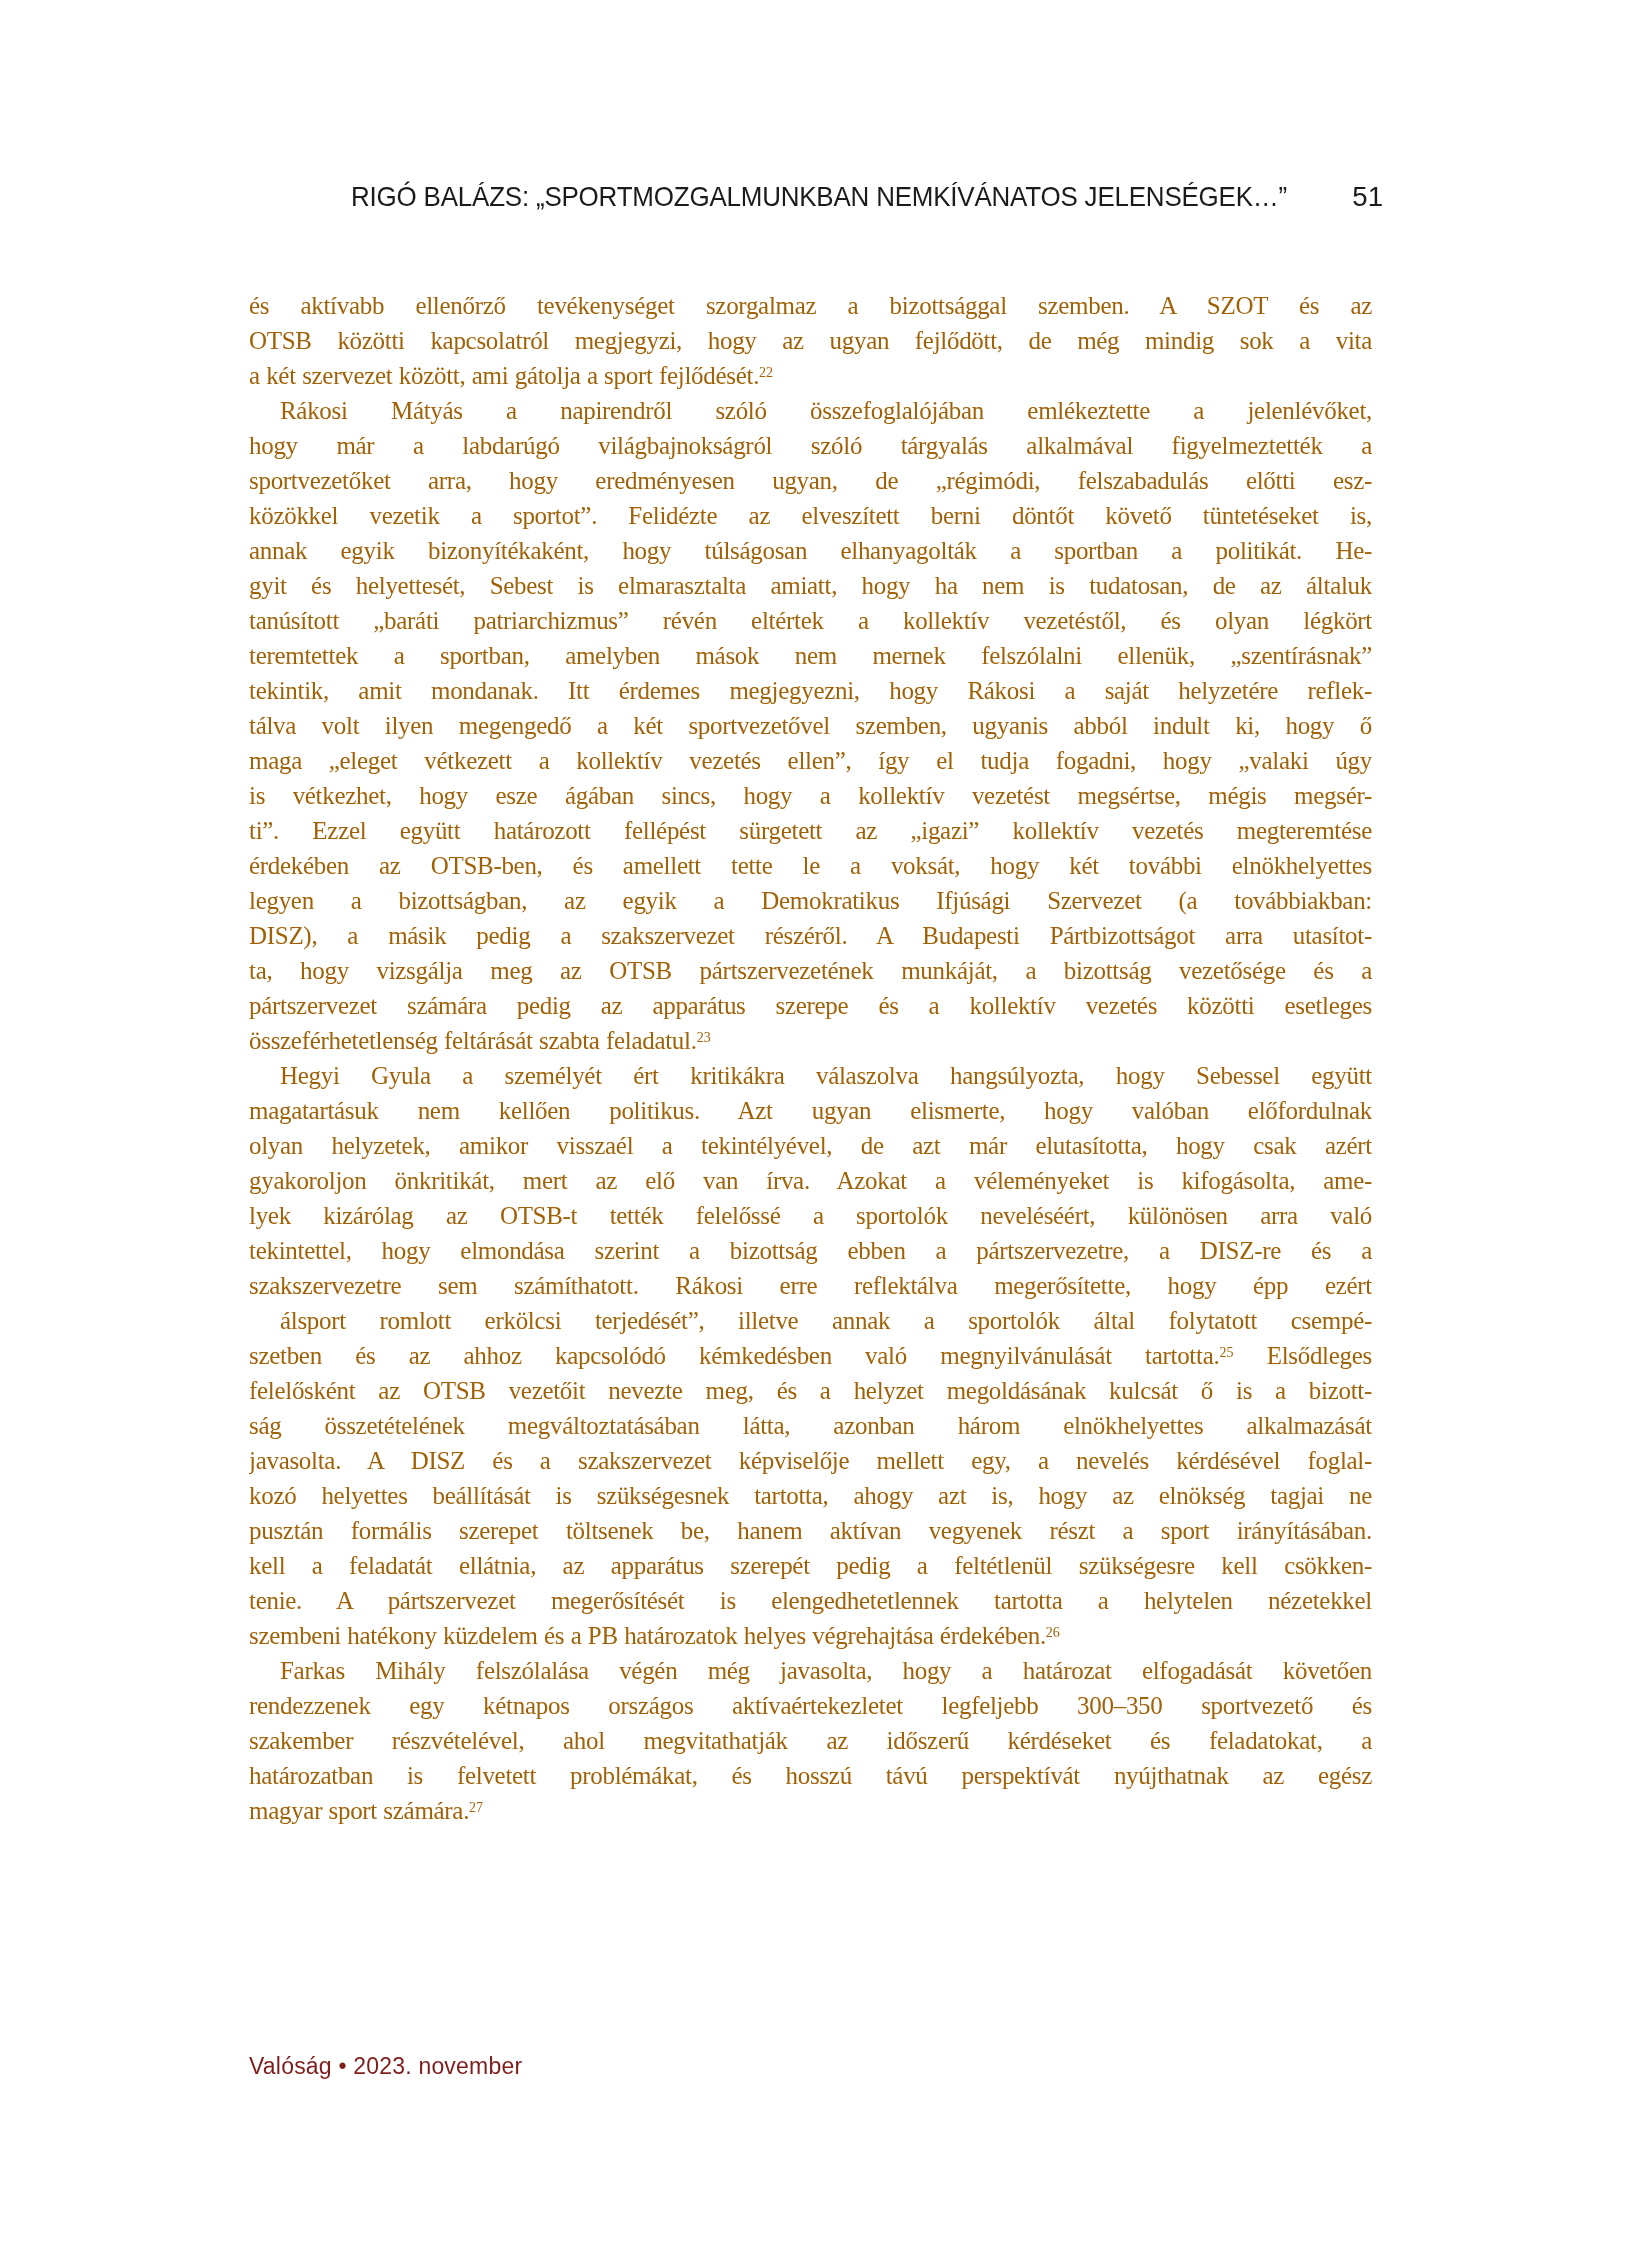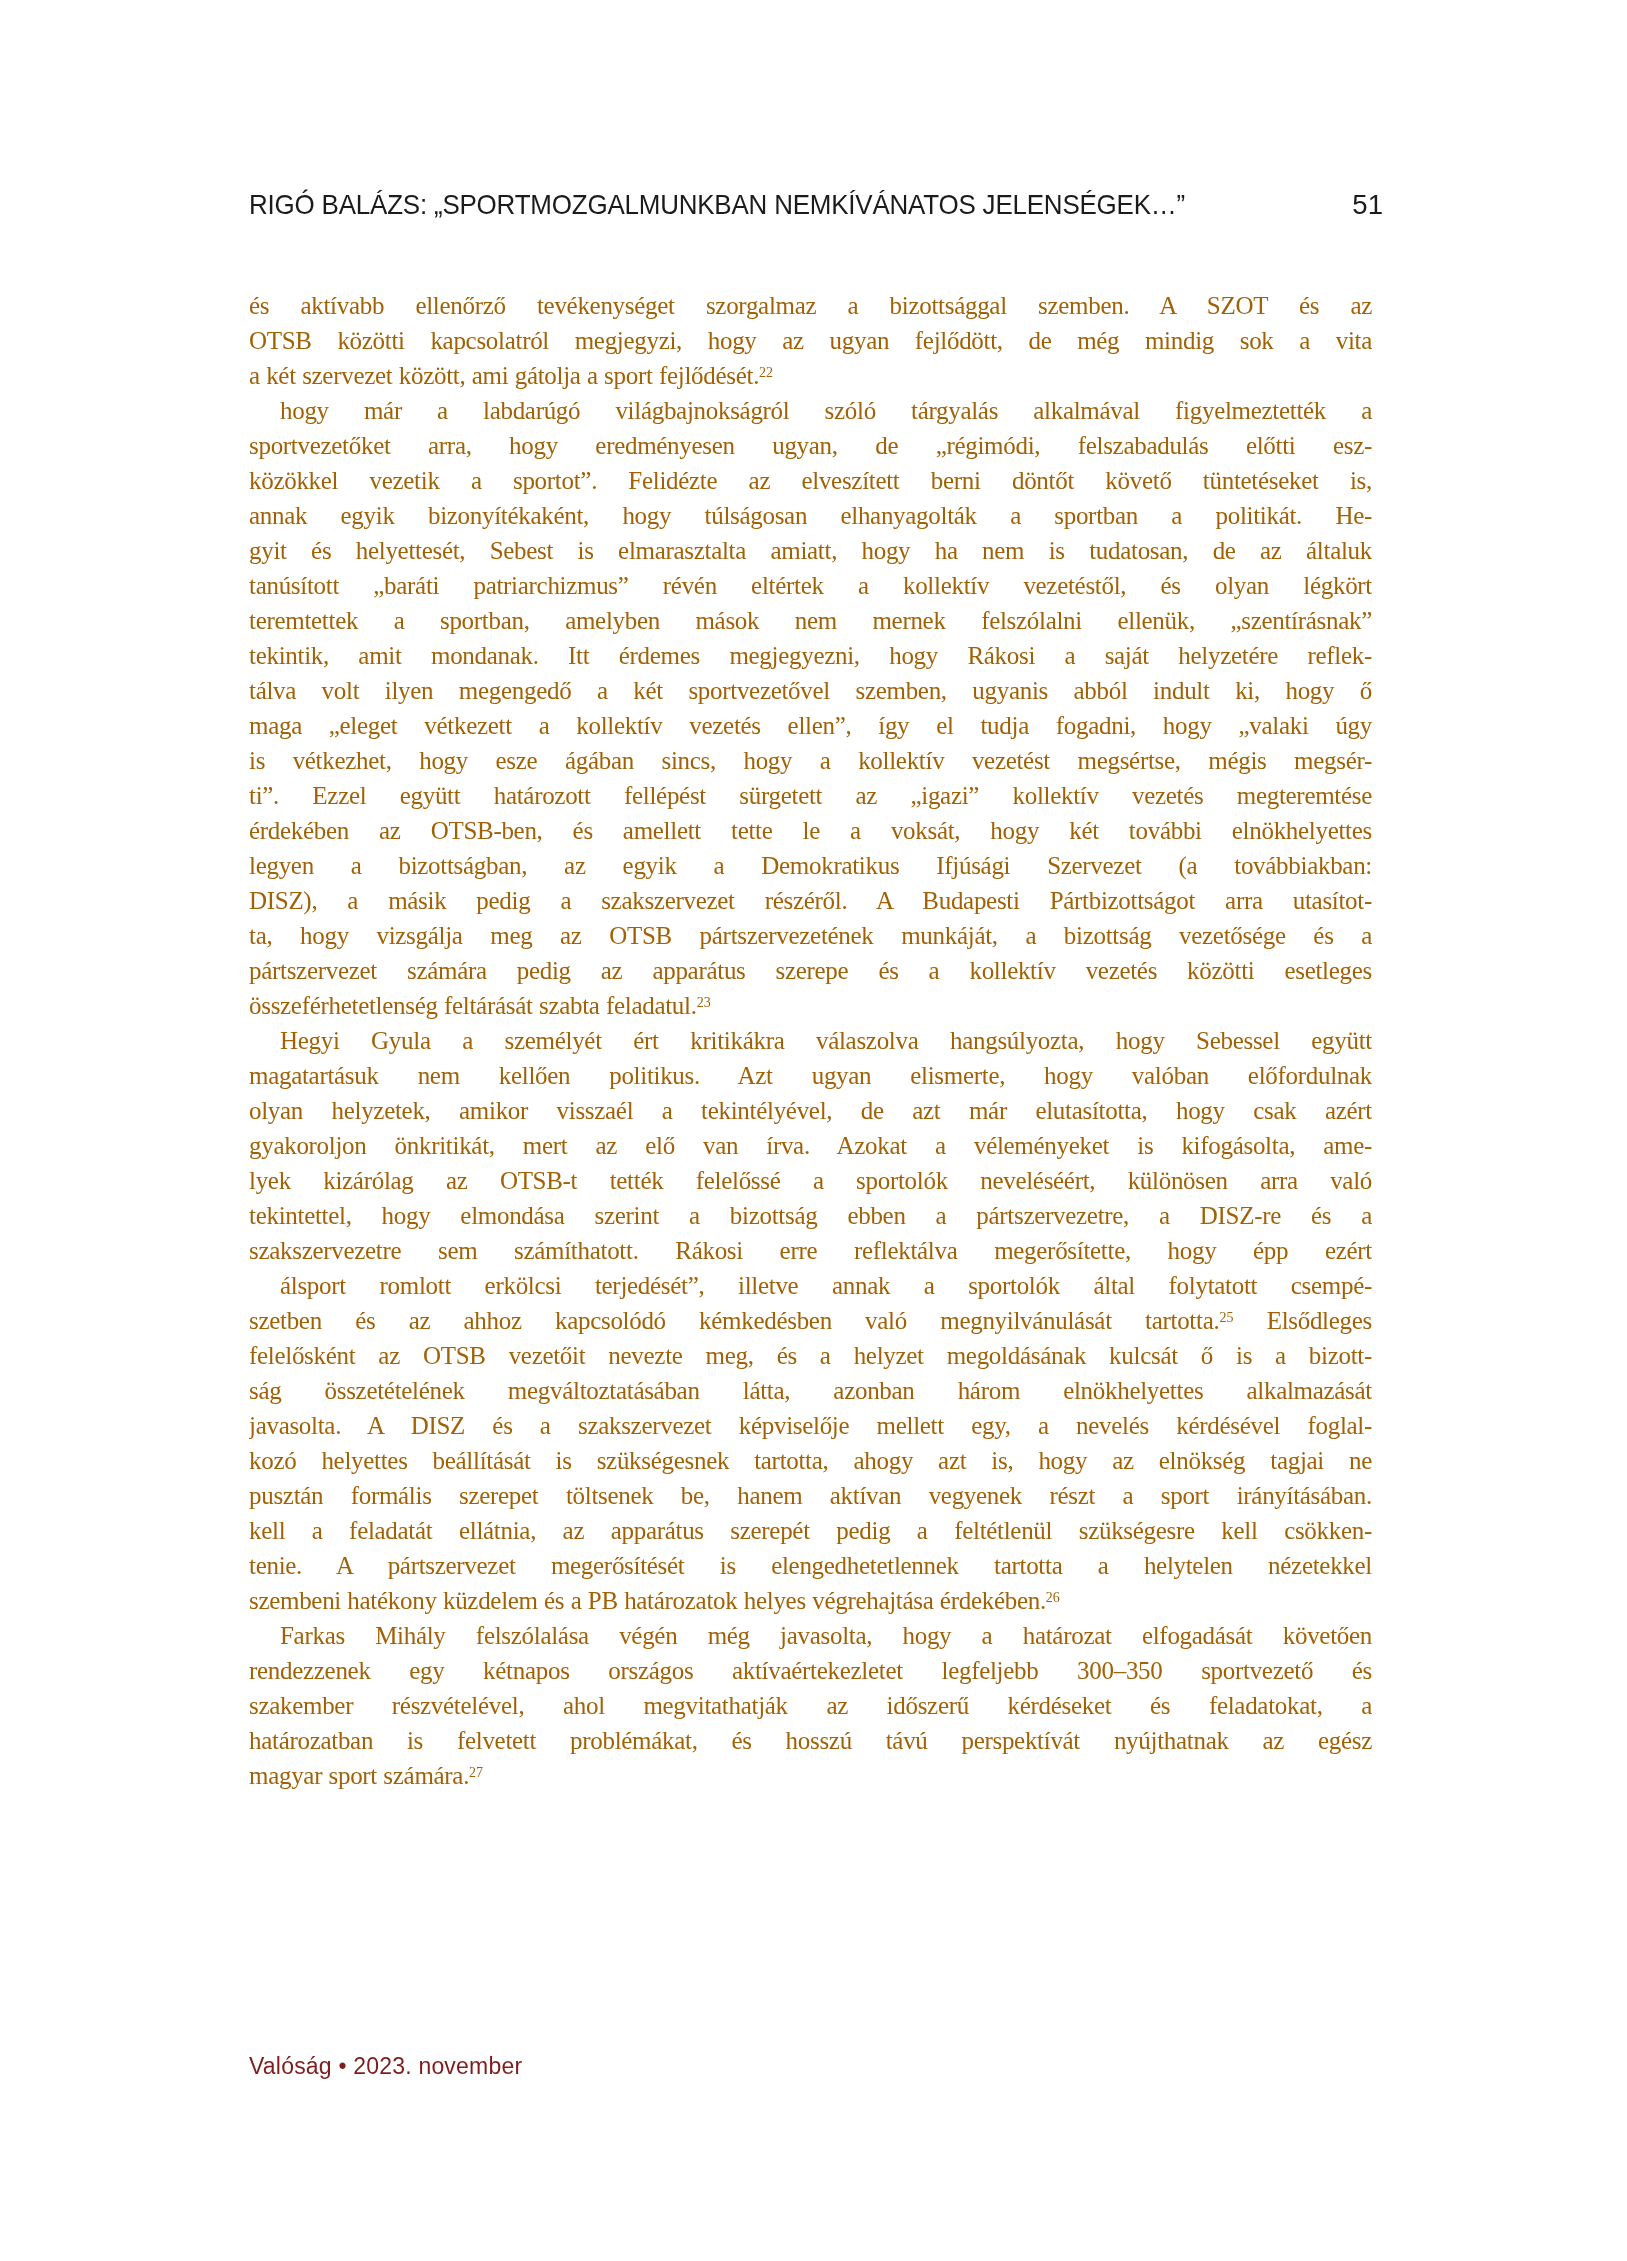--- a/index.html
+++ b/index.html
@@ -14,29 +14,30 @@
     height: 2261px;
     background: #ffffff;
     color: #1b1b1b;
     overflow: hidden;
     margin: 0 auto;
   }
   
   .running-header {
     position: absolute;
     left: 249px;
-    top: 188px;
+    top: 180px;
     width: 1134px;
     display: flex;
-    justify-content: space-between;
+    justify-content: flex-end;
     align-items: baseline;
     font-family: "Liberation Sans", "DejaVu Sans", sans-serif;
     font-size: 27.6px;
     line-height: 34px;
     white-space: nowrap;
+    gap: 6px;
   }
   .running-header .title {
     display: inline-block;
     transform: scaleX(0.94);
     transform-origin: left center;
     letter-spacing: -0.2px;
   }
   .running-header .pagenum {
     display: inline-block;
     letter-spacing: 0;
@@ -101,20 +102,21 @@
   </div>
 
   <div class="article-body">
 
   <div class="para">
         <div class="line">és aktívabb ellenőrző tevékenységet szorgalmaz a bizottsággal szemben. A SZOT és az</div>
         <div class="line">OTSB közötti kapcsolatról megjegyzi, hogy az ugyan fejlődött, de még mindig sok a vita</div>
         <div class="line last">a két szervezet között, ami gátolja a sport fejlődését.<sup>22</sup></div>
       </div>
       <div class="para indent">
+        <div class="line">Rákosi Mátyás a napirendről szóló összefoglalójában emlékeztette a jelenlévőket,</div>
         <div class="line">hogy már a labdarúgó világbajnokságról szóló tárgyalás alkalmával figyelmeztették a</div>
         <div class="line">sportvezetőket arra, hogy eredményesen ugyan, de „régimódi, felszabadulás előtti esz-</div>
         <div class="line">közökkel vezetik a sportot”. Felidézte az elveszített berni döntőt követő tüntetéseket is,</div>
         <div class="line">annak egyik bizonyítékaként, hogy túlságosan elhanyagolták a sportban a politikát. He-</div>
         <div class="line">gyit és helyettesét, Sebest is elmarasztalta amiatt, hogy ha nem is tudatosan, de az általuk</div>
         <div class="line">tanúsított „baráti patriarchizmus” révén eltértek a kollektív vezetéstől, és olyan légkört</div>
         <div class="line">teremtettek a sportban, amelyben mások nem mernek felszólalni ellenük, „szentírásnak”</div>
         <div class="line">tekintik, amit mondanak. Itt érdemes megjegyezni, hogy Rákosi a saját helyzetére reflek-</div>
         <div class="line">tálva volt ilyen megengedő a két sportvezetővel szemben, ugyanis abból indult ki, hogy ő</div>
         <div class="line">maga „eleget vétkezett a kollektív vezetés ellen”, így el tudja fogadni, hogy „valaki úgy</div>

